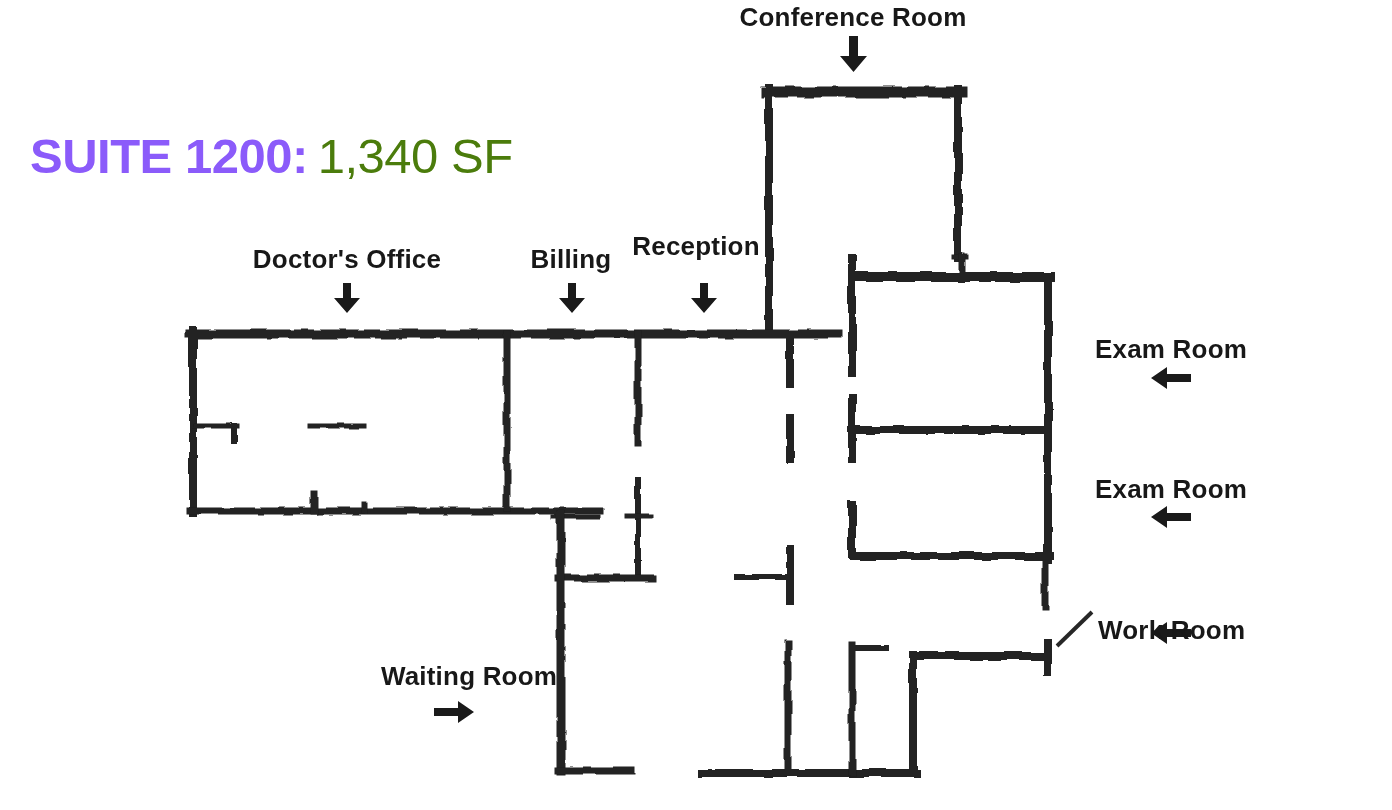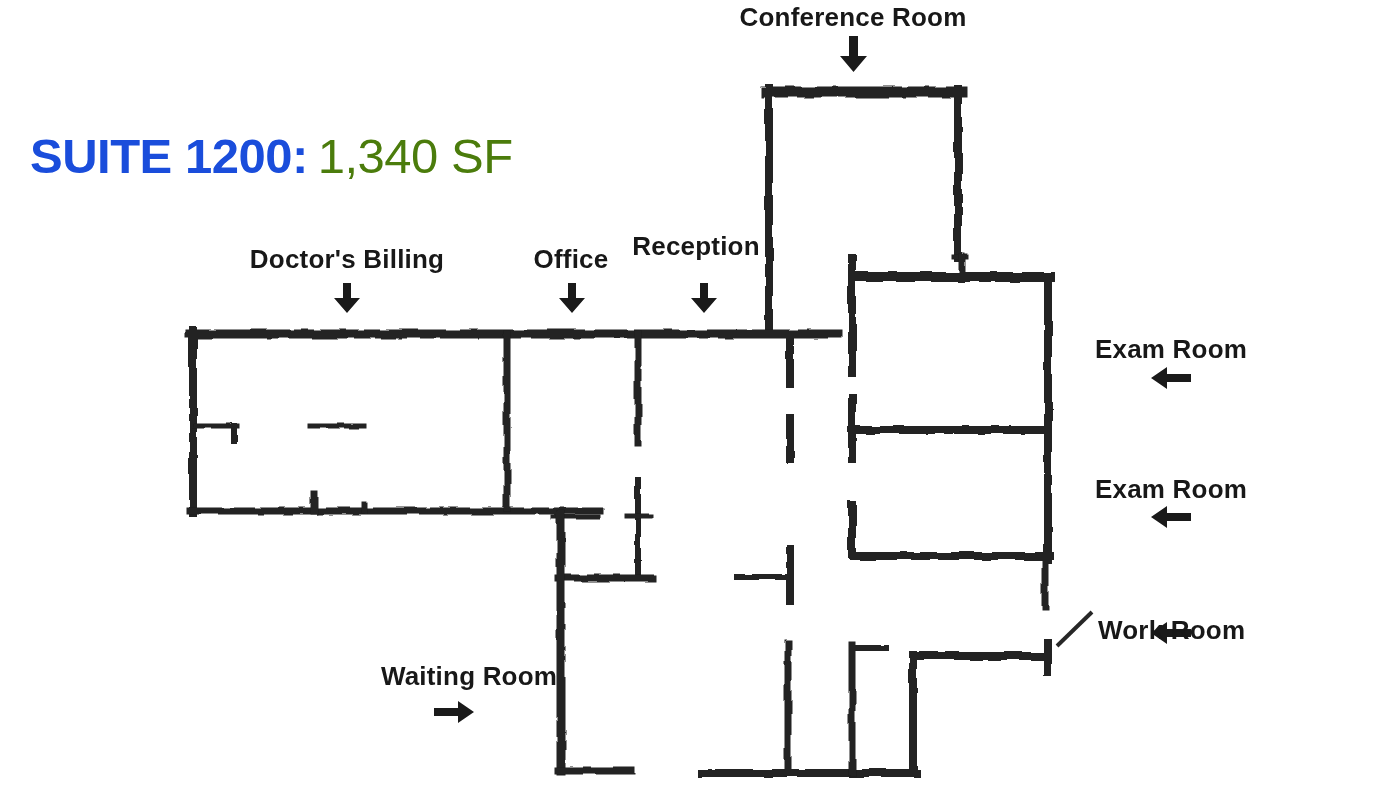--- a/index.html
+++ b/index.html
@@ -21,21 +21,21 @@
     letter-spacing:0.2px;
   }
   .label.centered{transform:translateX(-50%);}
   #plan-title{
     position:absolute;
     left:30px;top:128px;
     font-size:49px;
     letter-spacing:-0.5px;
     white-space:nowrap;
   }
-  #plan-title .suite{font-weight:bold;color:#1d4ed8;}
+  #plan-title .suite{font-weight:bold;color:#8b5cf6;}
   #plan-title .area{font-weight:normal;color:#4d7c0f;margin-left:10px;}
 </style>
 </head>
 <body>
 
 <div id="stage">
 
   <svg id="plan-svg" width="1392" height="810" viewBox="0 0 1392 810">
     <defs>
       <filter id="rough" x="-5%" y="-5%" width="110%" height="110%">
@@ -109,23 +109,23 @@
       <path d="M474 712 l-16 -11 v7 h-24 v8 h24 v7 z"></path>
     </g>
   </svg>
 
   <div id="plan-title">
     <span class="suite">SUITE 1200:</span><span class="area">1,340 SF</span>
   </div>
 
   <div class="label centered" style="left:853px; top:2px;">Conference Room</div>
 
-  <div class="label centered" style="left:347px; top:244px;">Doctor's Billing</div>
+  <div class="label centered" style="left:347px; top:244px;">Doctor's Office</div>
 
-  <div class="label centered" style="left:571px; top:244px;">Office</div>
+  <div class="label centered" style="left:571px; top:244px;">Billing</div>
 
   <div class="label centered" style="left:696px; top:231px;">Reception</div>
 
   <div class="label" style="left:1095px; top:334px;">Exam Room</div>
 
   <div class="label" style="left:1095px; top:474px;">Exam Room</div>
 
   <div class="label" style="left:1098px; top:615px;">Work Room</div>
 
   <div class="label centered" style="left:453px; top:661px;margin-left:16px;">Waiting Room</div>

